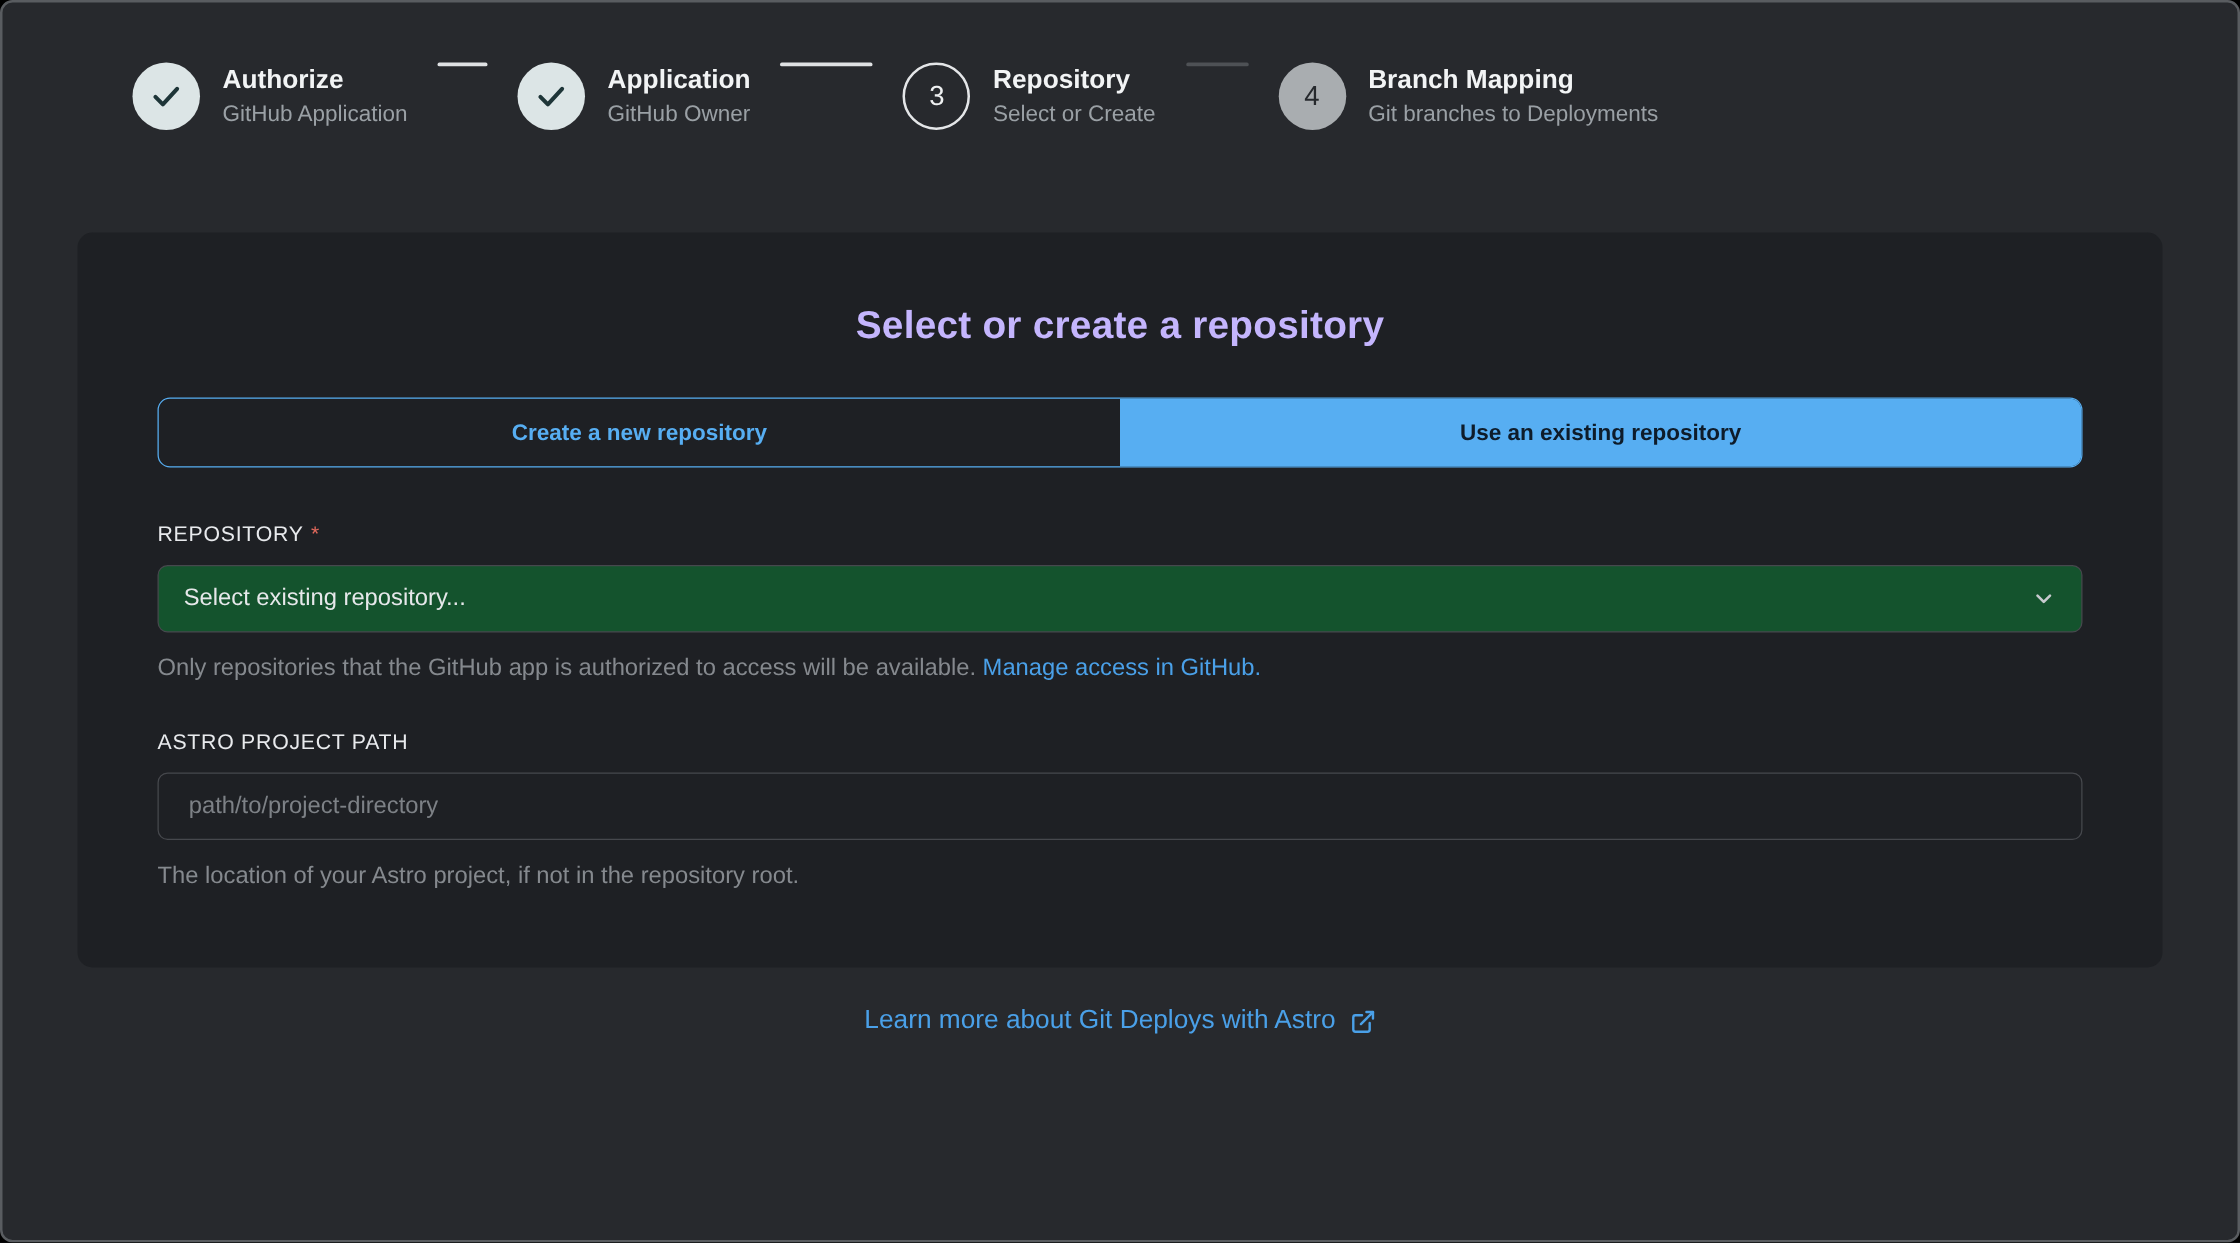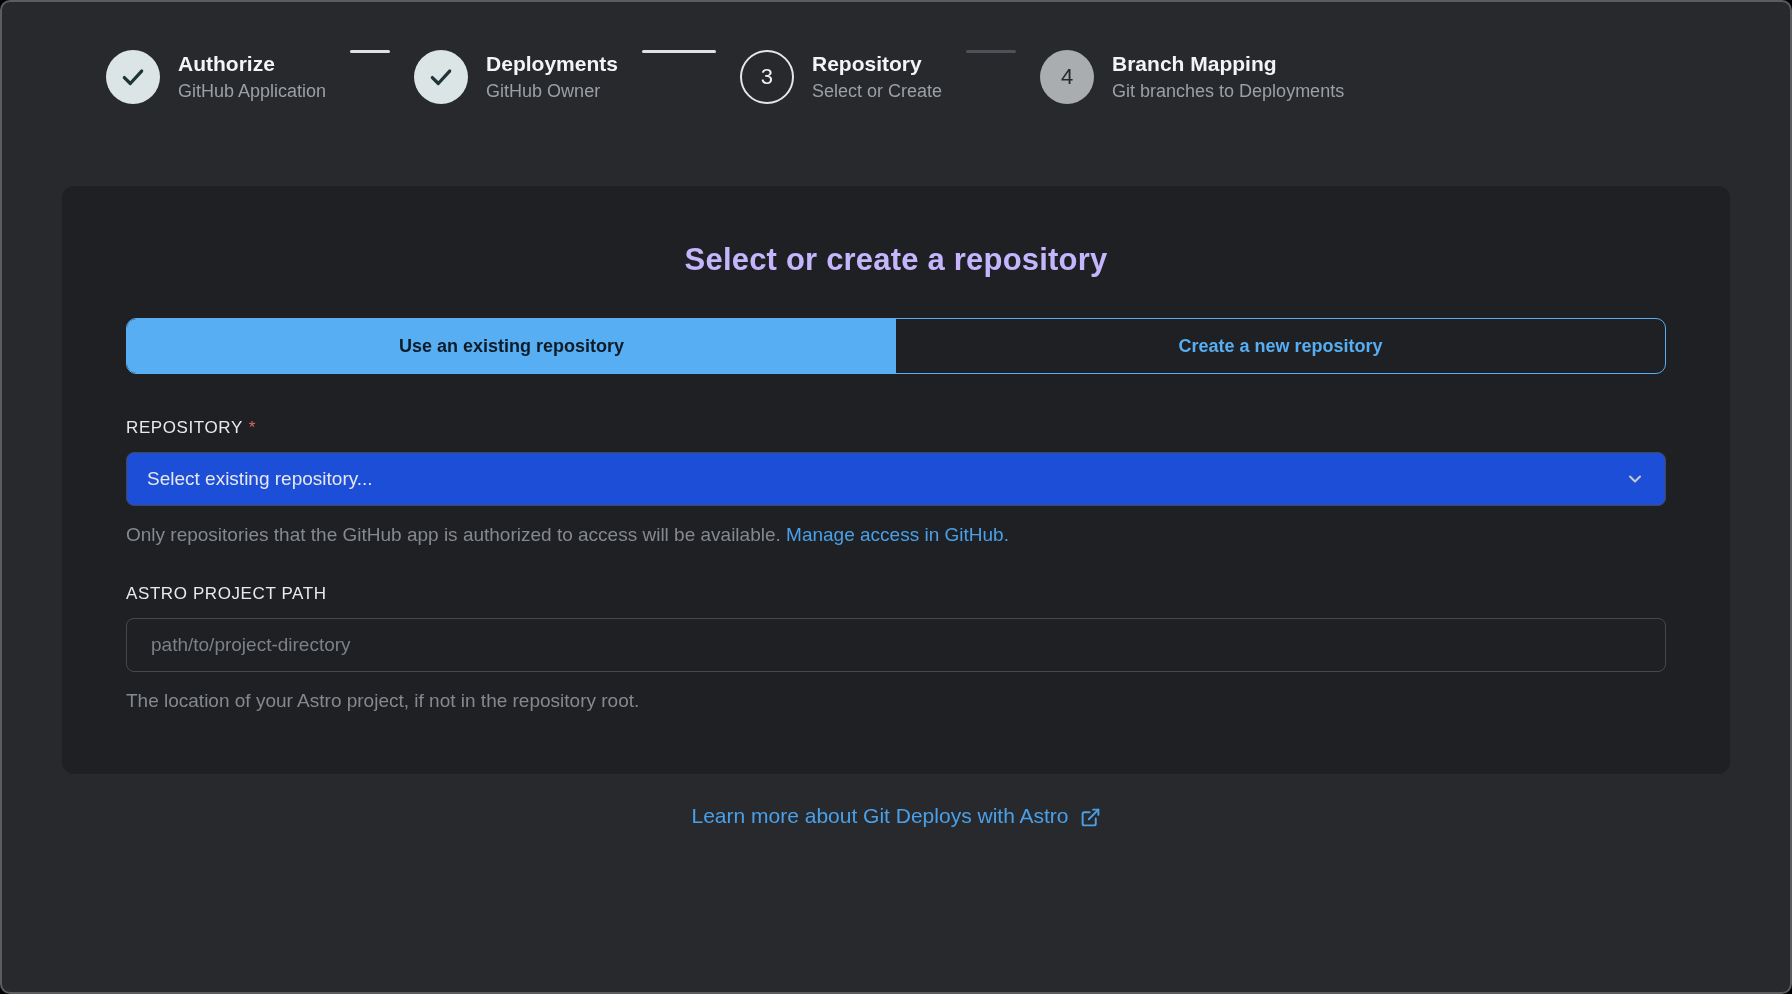--- a/index.html
+++ b/index.html
@@ -115,21 +115,21 @@
     letter-spacing: 0.6px;
     color: #e8eaed;
   }
   .field-label.second { margin-top: 38px; }
   .req { color: #e2695c; margin-left: 6px; }
   .select {
     height: 54px;
     box-sizing: border-box;
     border: 1px solid #46484d;
     border-radius: 8px;
-    background: #1d4ed8;
+    background: #14532d;
     display: flex;
     align-items: center;
     justify-content: space-between;
     padding: 0 20px;
     font-size: 19px;
     color: #e6e8ea;
     cursor: pointer;
   }
   .text-input {
     width: 100%;
@@ -197,21 +197,21 @@
 
     <div class="step">
       <div class="step-circle complete">
         <span class="icon">
           <svg width="26" height="26" viewBox="0 0 24 24" fill="none" stroke="#1e3538" stroke-width="3" stroke-linecap="round" stroke-linejoin="round">
               <polyline points="4 12.5 9.5 18 20 6.5"></polyline>
             </svg>
         </span>
       </div>
       <div class="step-text">
-        <div class="step-title">Deployments</div>
+        <div class="step-title">Application</div>
         <div class="step-subtitle">GitHub Owner</div>
       </div>
     </div>
 
     <div class="connector w-md"></div>
 
     <div class="step">
       <div class="step-circle current">3</div>
       <div class="step-text">
         <div class="step-title">Repository</div>
@@ -229,22 +229,22 @@
       </div>
     </div>
 
   </header>
 
   <main class="card">
 
     <h1 class="card-title">Select or create a repository</h1>
 
     <div class="tabs">
+      <button class="tab">Create a new repository</button>
       <button class="tab active">Use an existing repository</button>
-      <button class="tab">Create a new repository</button>
     </div>
 
     <div class="field-label">
       <span>REPOSITORY</span><span class="req">*</span>
     </div>
 
     <div class="select">
       <span>Select existing repository...</span>
       <span class="icon">
         <svg width="20" height="20" viewBox="0 0 24 24" fill="none" stroke="#c7cace" stroke-width="2.5" stroke-linecap="round" stroke-linejoin="round">

